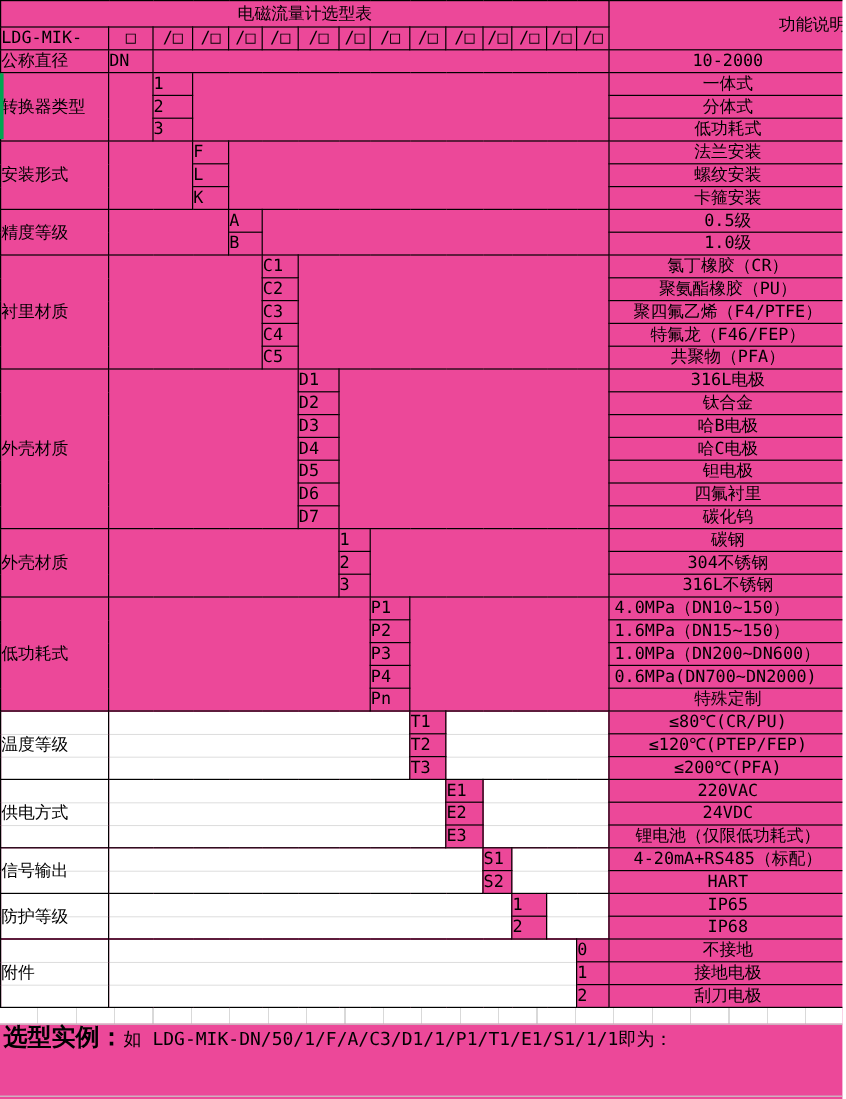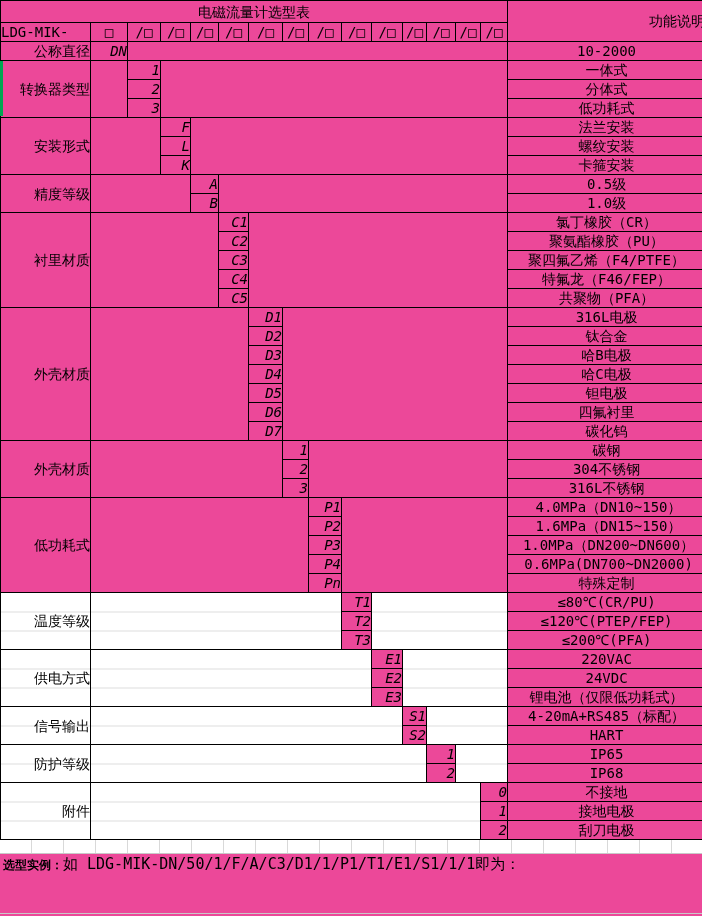--- a/index.html
+++ b/index.html
@@ -8,30 +8,30 @@
   table.sel{border-collapse:collapse;table-layout:fixed;width:705px;}
   table.sel td{border:1px solid #000;padding:0;margin:0;overflow:hidden;white-space:nowrap;
                font-size:14px;line-height:18px;vertical-align:middle;}
   tr.fn{height:19px;}
   tr.title-row{height:22px;}
   tr.model-row{height:19px;}
   td.title{border-top:none;border-left:none;text-align:center;font-size:15px;padding-left:56px;}
   td.deschdr{text-align:right;font-size:15px;}
   td.prefix{font-size:14px;}
   td.slot{text-align:center;font-size:13px;}
-  td.lbl{text-align:right;font-size:15px;}
-  td.code{text-align:right;font-size:14px;font-style:italic;}
+  td.lbl{text-align:left;font-size:15px;}
+  td.code{text-align:left;font-size:14px;}
   td.desc{text-align:center;font-size:14px;}
-  td.desc.left{text-align:center;padding-left:4px;}
+  td.desc.left{text-align:left;padding-left:4px;}
   td.grid{background:repeating-linear-gradient(to bottom,#ffffff 0px,#ffffff 18px,#dcdcdc 18px,#dcdcdc 19px);}
   #green-marker{position:absolute;left:0;top:61px;width:3px;height:55px;background:#00a651;}
   #grid-strip{position:absolute;left:0;top:840px;width:705px;height:13px;border-bottom:1px solid #c9c9c9;
       background:repeating-linear-gradient(to right,#ffffff 0px,#ffffff 31px,#d9d9d9 31px,#d9d9d9 32px);}
   #example-line{position:absolute;left:3px;top:855px;width:700px;font-size:15px;line-height:18px;white-space:nowrap;}
-  #example-line .bold{font-weight:bold;font-size:12px;}
+  #example-line .bold{font-weight:bold;font-size:20px;}
   #example-desc{position:absolute;left:2px;top:874px;width:701px;margin:0;font-size:15px;
       line-height:19px;text-indent:2em;}
   #bottom-line{position:absolute;left:0;top:913px;width:705px;border-top:1px solid #c9c9c9;}
 </style>
 </head>
 <body>
 
 <div id="page">
   <table class="sel">
     <colgroup>

